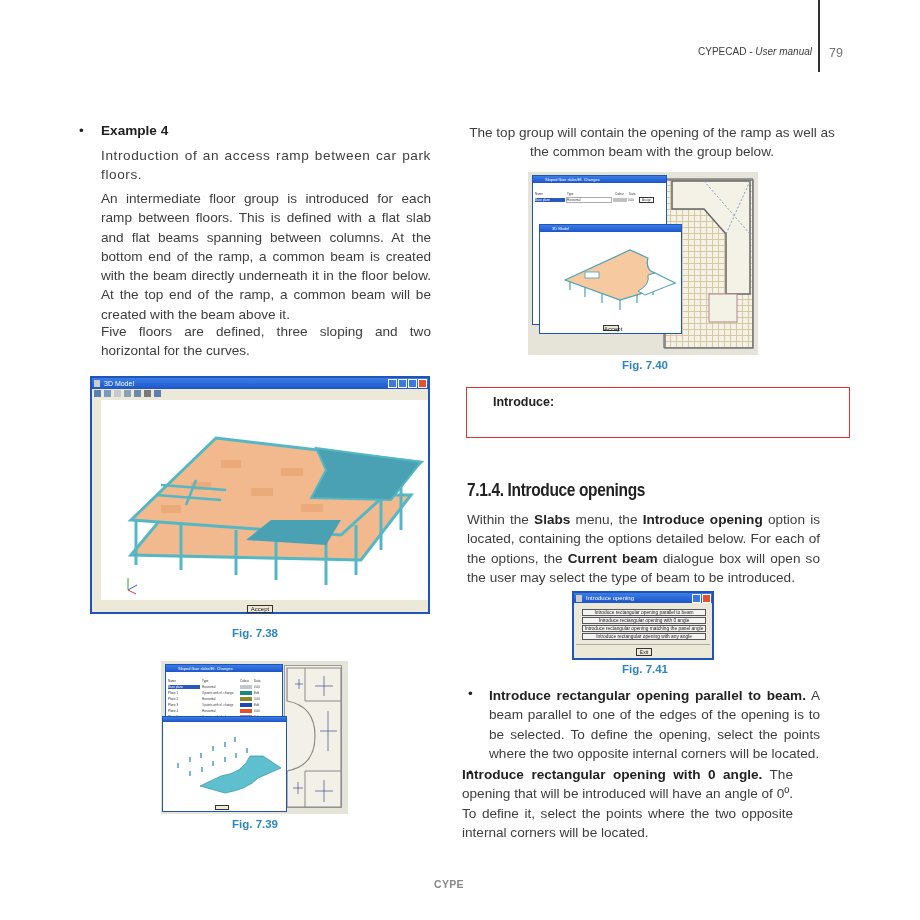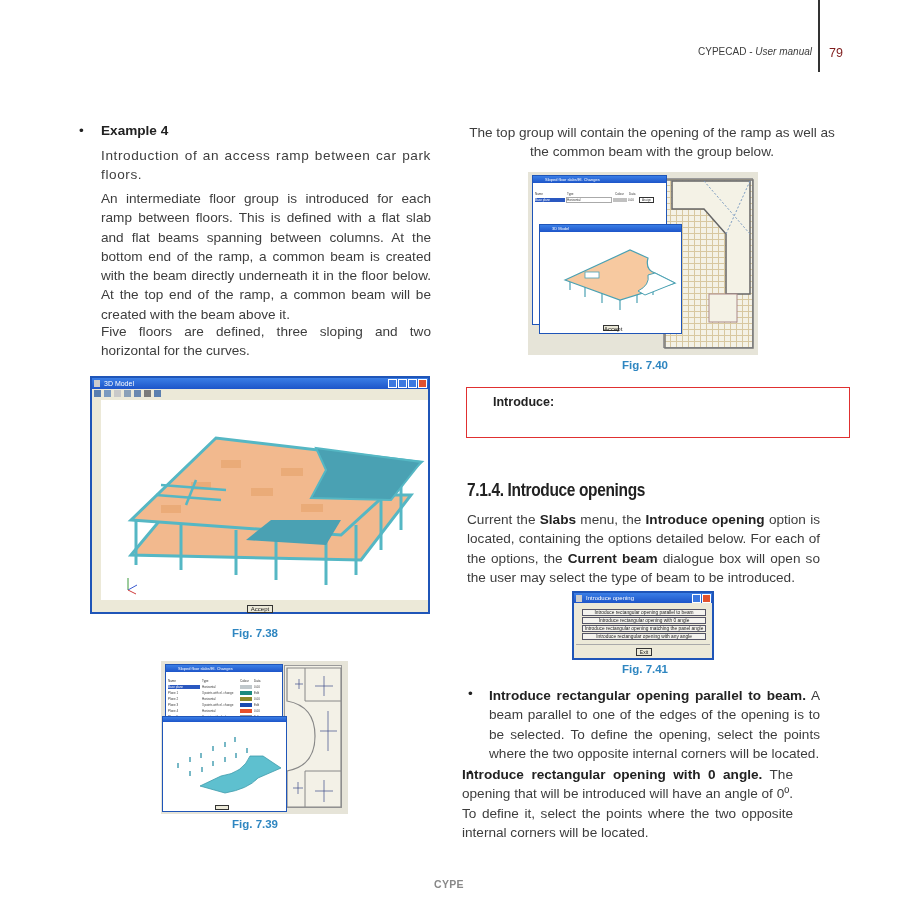--- a/index.html
+++ b/index.html
@@ -3,21 +3,21 @@
 <meta charset="utf-8">
 <style>
   * { box-sizing: border-box; margin: 0; padding: 0; }
   html, body { width: 920px; height: 920px; background: #ffffff; overflow: hidden; }
   body { position: relative; font-family: "Liberation Sans", sans-serif; color: #3a3a3a; }
 
   
   .hdr-title { position: absolute; top: 46px; right: 108px; font-size: 10px; color: #3c3c3c; white-space: nowrap; }
   .hdr-title i { font-style: italic; }
   .hdr-rule { position: absolute; left: 818px; top: 0; width: 2px; height: 72px; background: #333; }
-  .hdr-page { position: absolute; left: 829px; top: 46px; font-size: 12.5px; color: #7f1d1d; }
+  .hdr-page { position: absolute; left: 829px; top: 46px; font-size: 12.5px; color: #737373; }
 
   
   .p { position: absolute; font-size: 13.6px; line-height: 19.3px; color: #3d3d3d; text-align: justify; }
   .p b { color: #222; }
   .bullet { position: absolute; font-size: 13.6px; color: #222; }
   .ex-title { position: absolute; left: 101px; top: 123px; font-size: 13.6px; font-weight: bold; color: #222; }
 
   .fig-caption { position: absolute; font-size: 11.5px; font-weight: bold; color: #2e86c1; }
 
   
@@ -271,21 +271,21 @@
   </div>
 </div>
 <div class="fig-caption" style="left:622px; top:359px;">Fig. 7.40</div>
 
 <div class="remember">
   <div class="r-title">Introduce:</div>
 </div>
 
 <div class="section-h">7.1.4. Introduce openings</div>
 <div class="p" style="left:467px; top:510px; width:353px;">
-  <span>Current the </span><b>Slabs</b><span> menu, the </span><b>Introduce opening</b><span> option is located, containing the options detailed below. For each of the options, the </span><b>Current beam</b><span> dialogue box will open so the user may select the type of beam to be introduced.</span>
+  <span>Within the </span><b>Slabs</b><span> menu, the </span><b>Introduce opening</b><span> option is located, containing the options detailed below. For each of the options, the </span><b>Current beam</b><span> dialogue box will open so the user may select the type of beam to be introduced.</span>
 </div>
 
 <div class="win" style="left:572px; top:591px; width:142px; height:69px;">
   <div class="tb" style="height:10px; font-size:6px; line-height:10px;">
     <span class="ico"></span>
     <span>Introduce opening</span>
     <span class="btns">
         <span></span>
         <span class="x"></span>
       </span>

